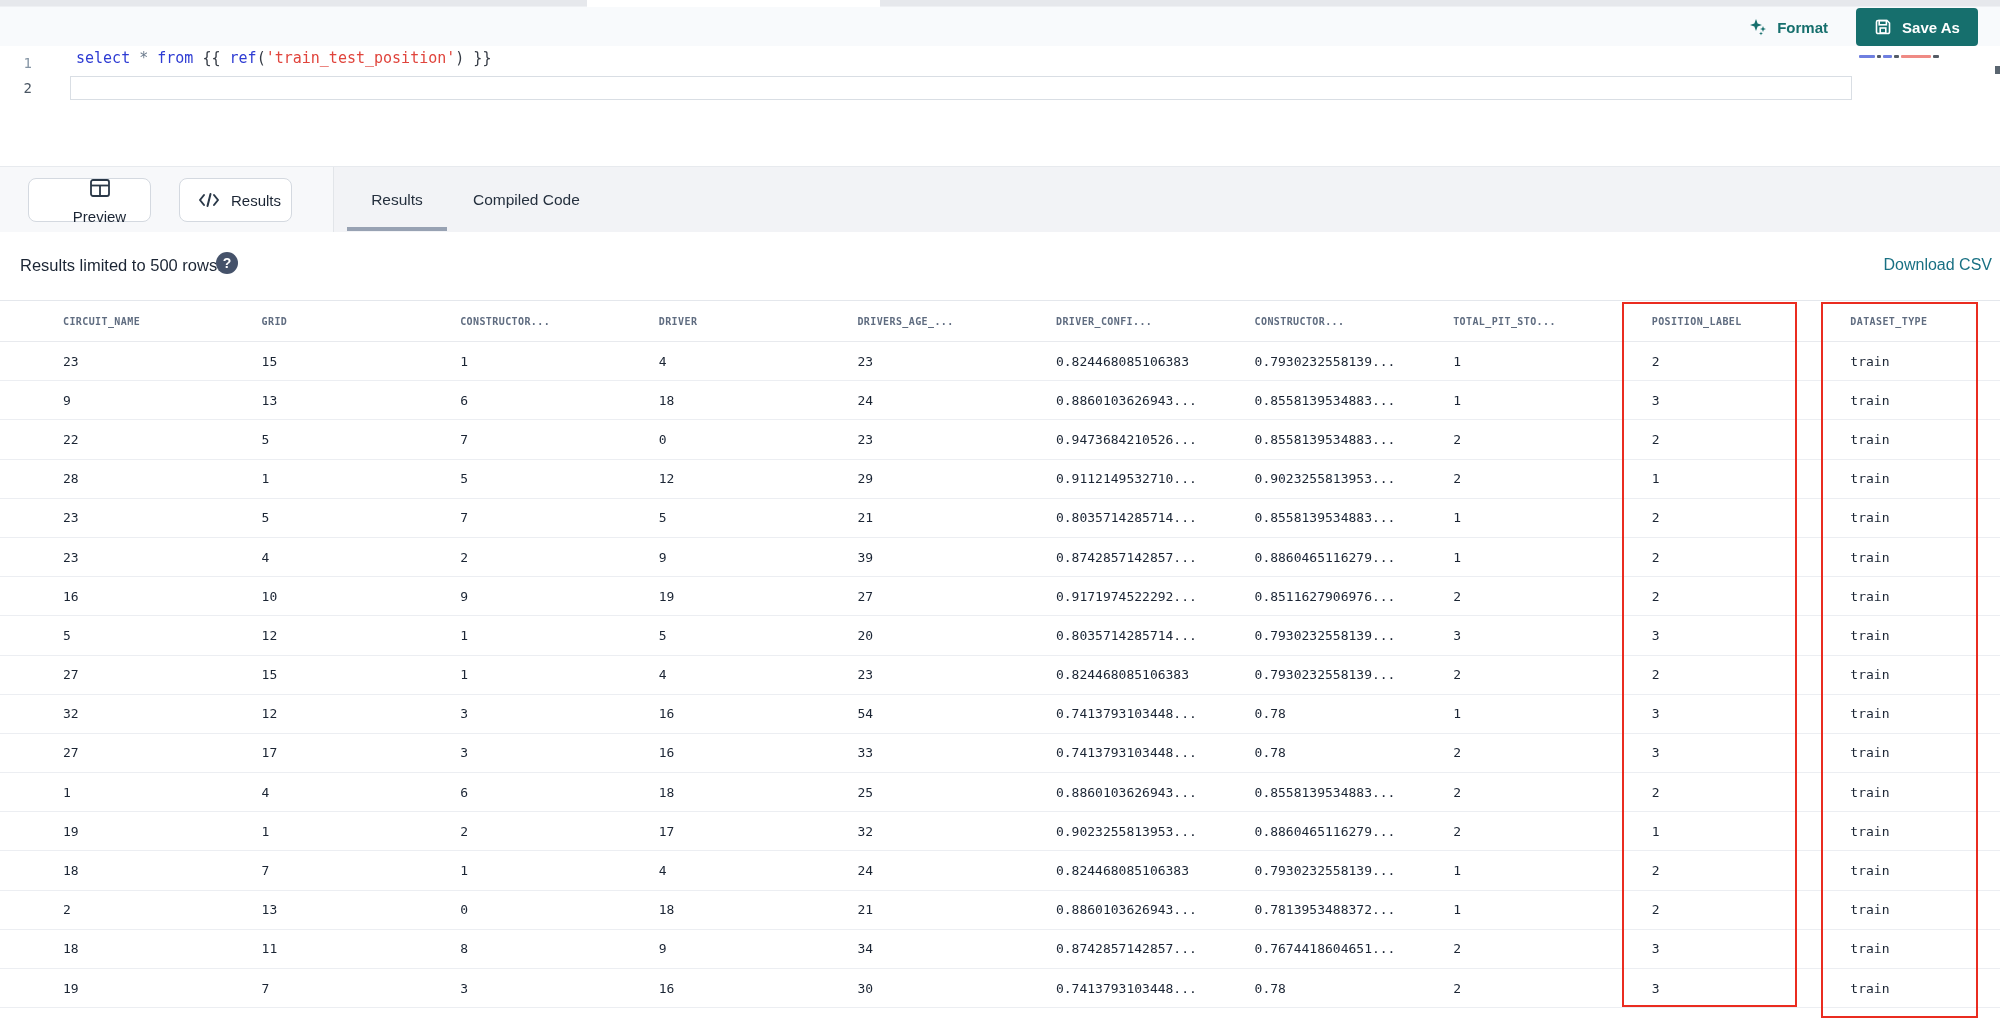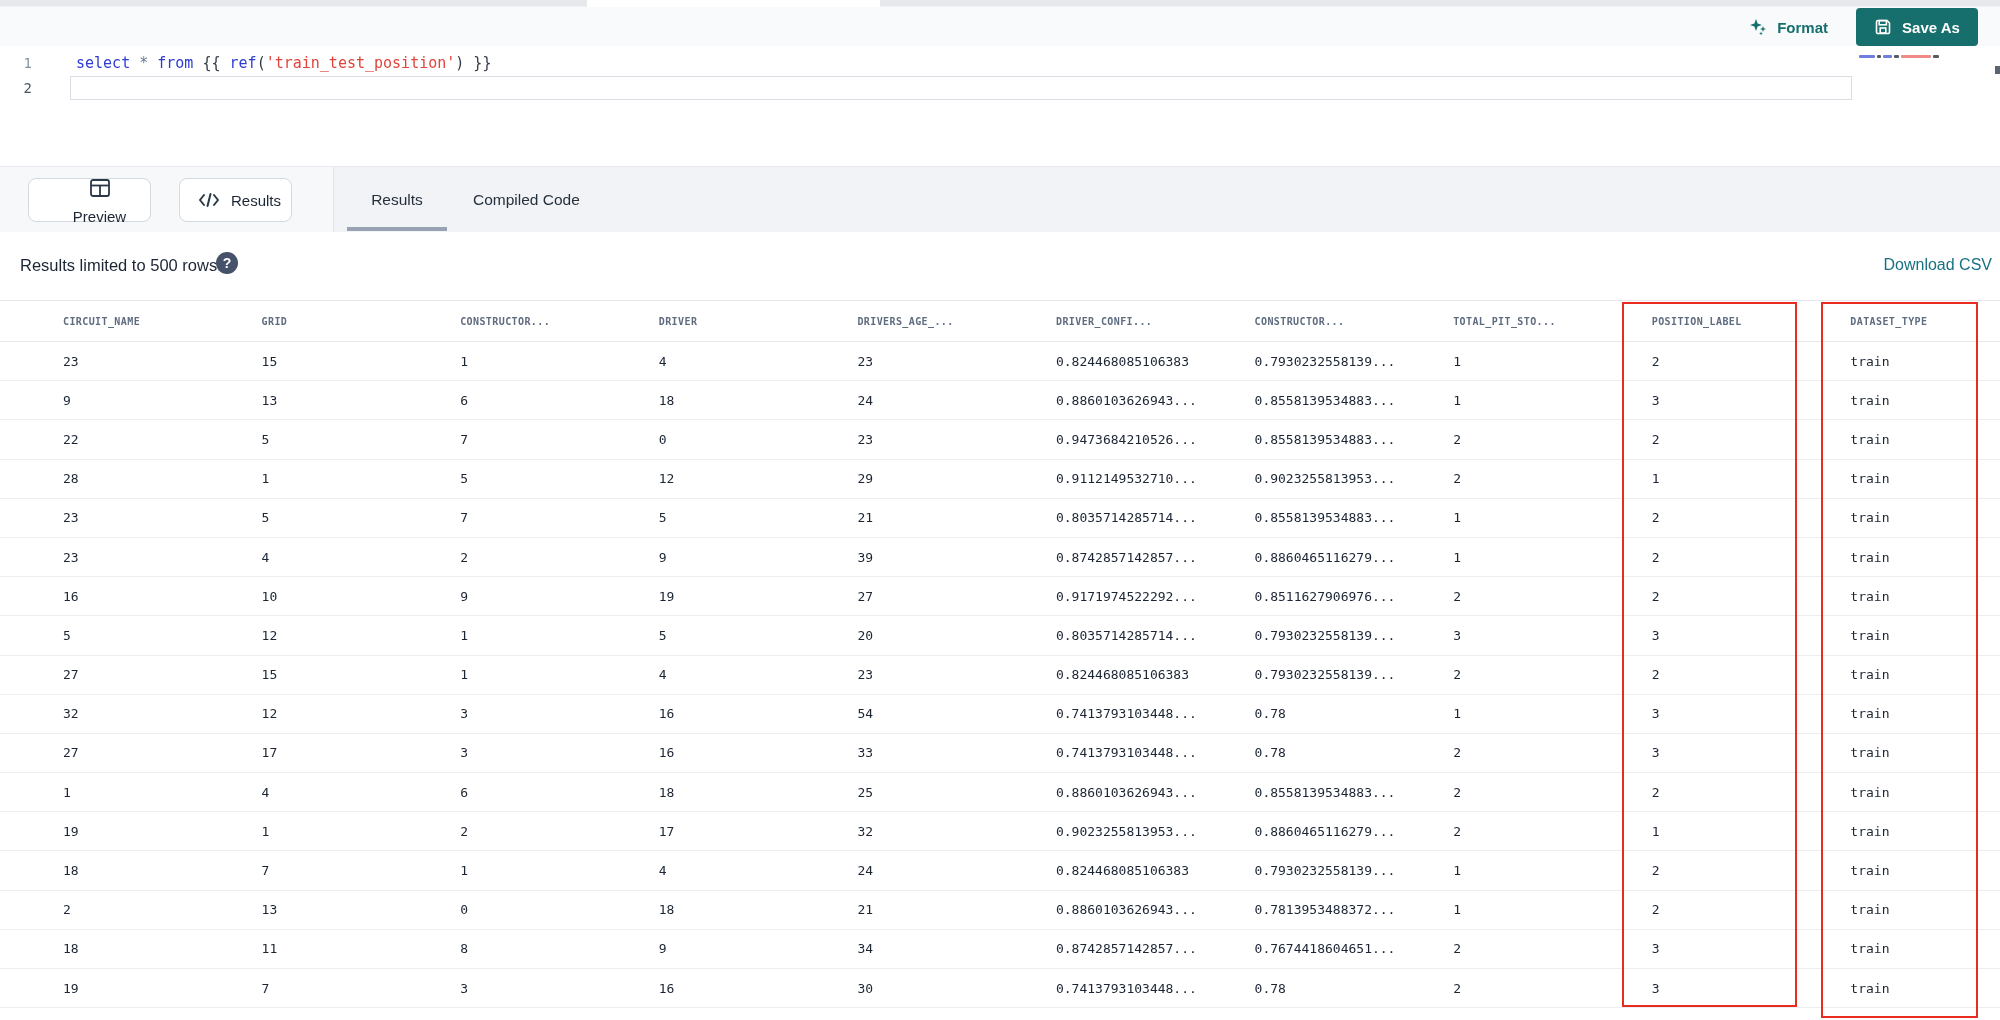--- a/index.html
+++ b/index.html
@@ -18,21 +18,21 @@
   .saveas-btn { position:absolute; right:22px; top:1px; width:122px; height:38px; display:flex; align-items:center; justify-content:center; gap:10px;
     background:#166f6d; border:none; border-radius:4px; color:#fff; font-size:15px; font-weight:600; cursor:pointer; font-family:inherit; }
 
   
   .editor { position:absolute; left:0; top:46px; width:2000px; height:120px; background:#fff; font-family:"DejaVu Sans Mono", monospace; }
   .gutter { position:absolute; left:0; top:0; width:44px; text-align:right; }
   .gutter .ln { height:25px; line-height:25px; font-size:14px; padding-right:12px; }
   .ln1 { color:#8494a4; margin-top:5px; }
   .ln2 { color:#4a5663; }
   .codearea { position:absolute; left:70px; top:0; right:148px; }
-  .code-line { height:25px; line-height:25px; font-size:15px; padding-left:6px; margin-top:5px; white-space:pre; }
+  .code-line { height:25px; line-height:25px; font-size:15px; padding-left:6px; white-space:pre; }
   .active-line-box { position:absolute; left:0; top:30px; width:1782px; height:24px; border:1px solid #d9dee4; background:#fff; }
   .tok-kw { color:#2d3bd3; }
   .tok-op { color:#6b7a8c; }
   .tok-plain { color:#353b45; }
   .tok-str { color:#e0443c; }
   .minimap { position:absolute; left:1857px; top:6px; width:133px; height:110px; background:#fff; }
   .mini-line { position:absolute; left:2px; top:3px; height:3px; display:flex; gap:2px; }
   .mini-line i { display:block; height:3px; border-radius:1px; }
   .scroll-marker { position:absolute; right:0px; top:20px; width:5px; height:8px; background:#5a6570; }
 

